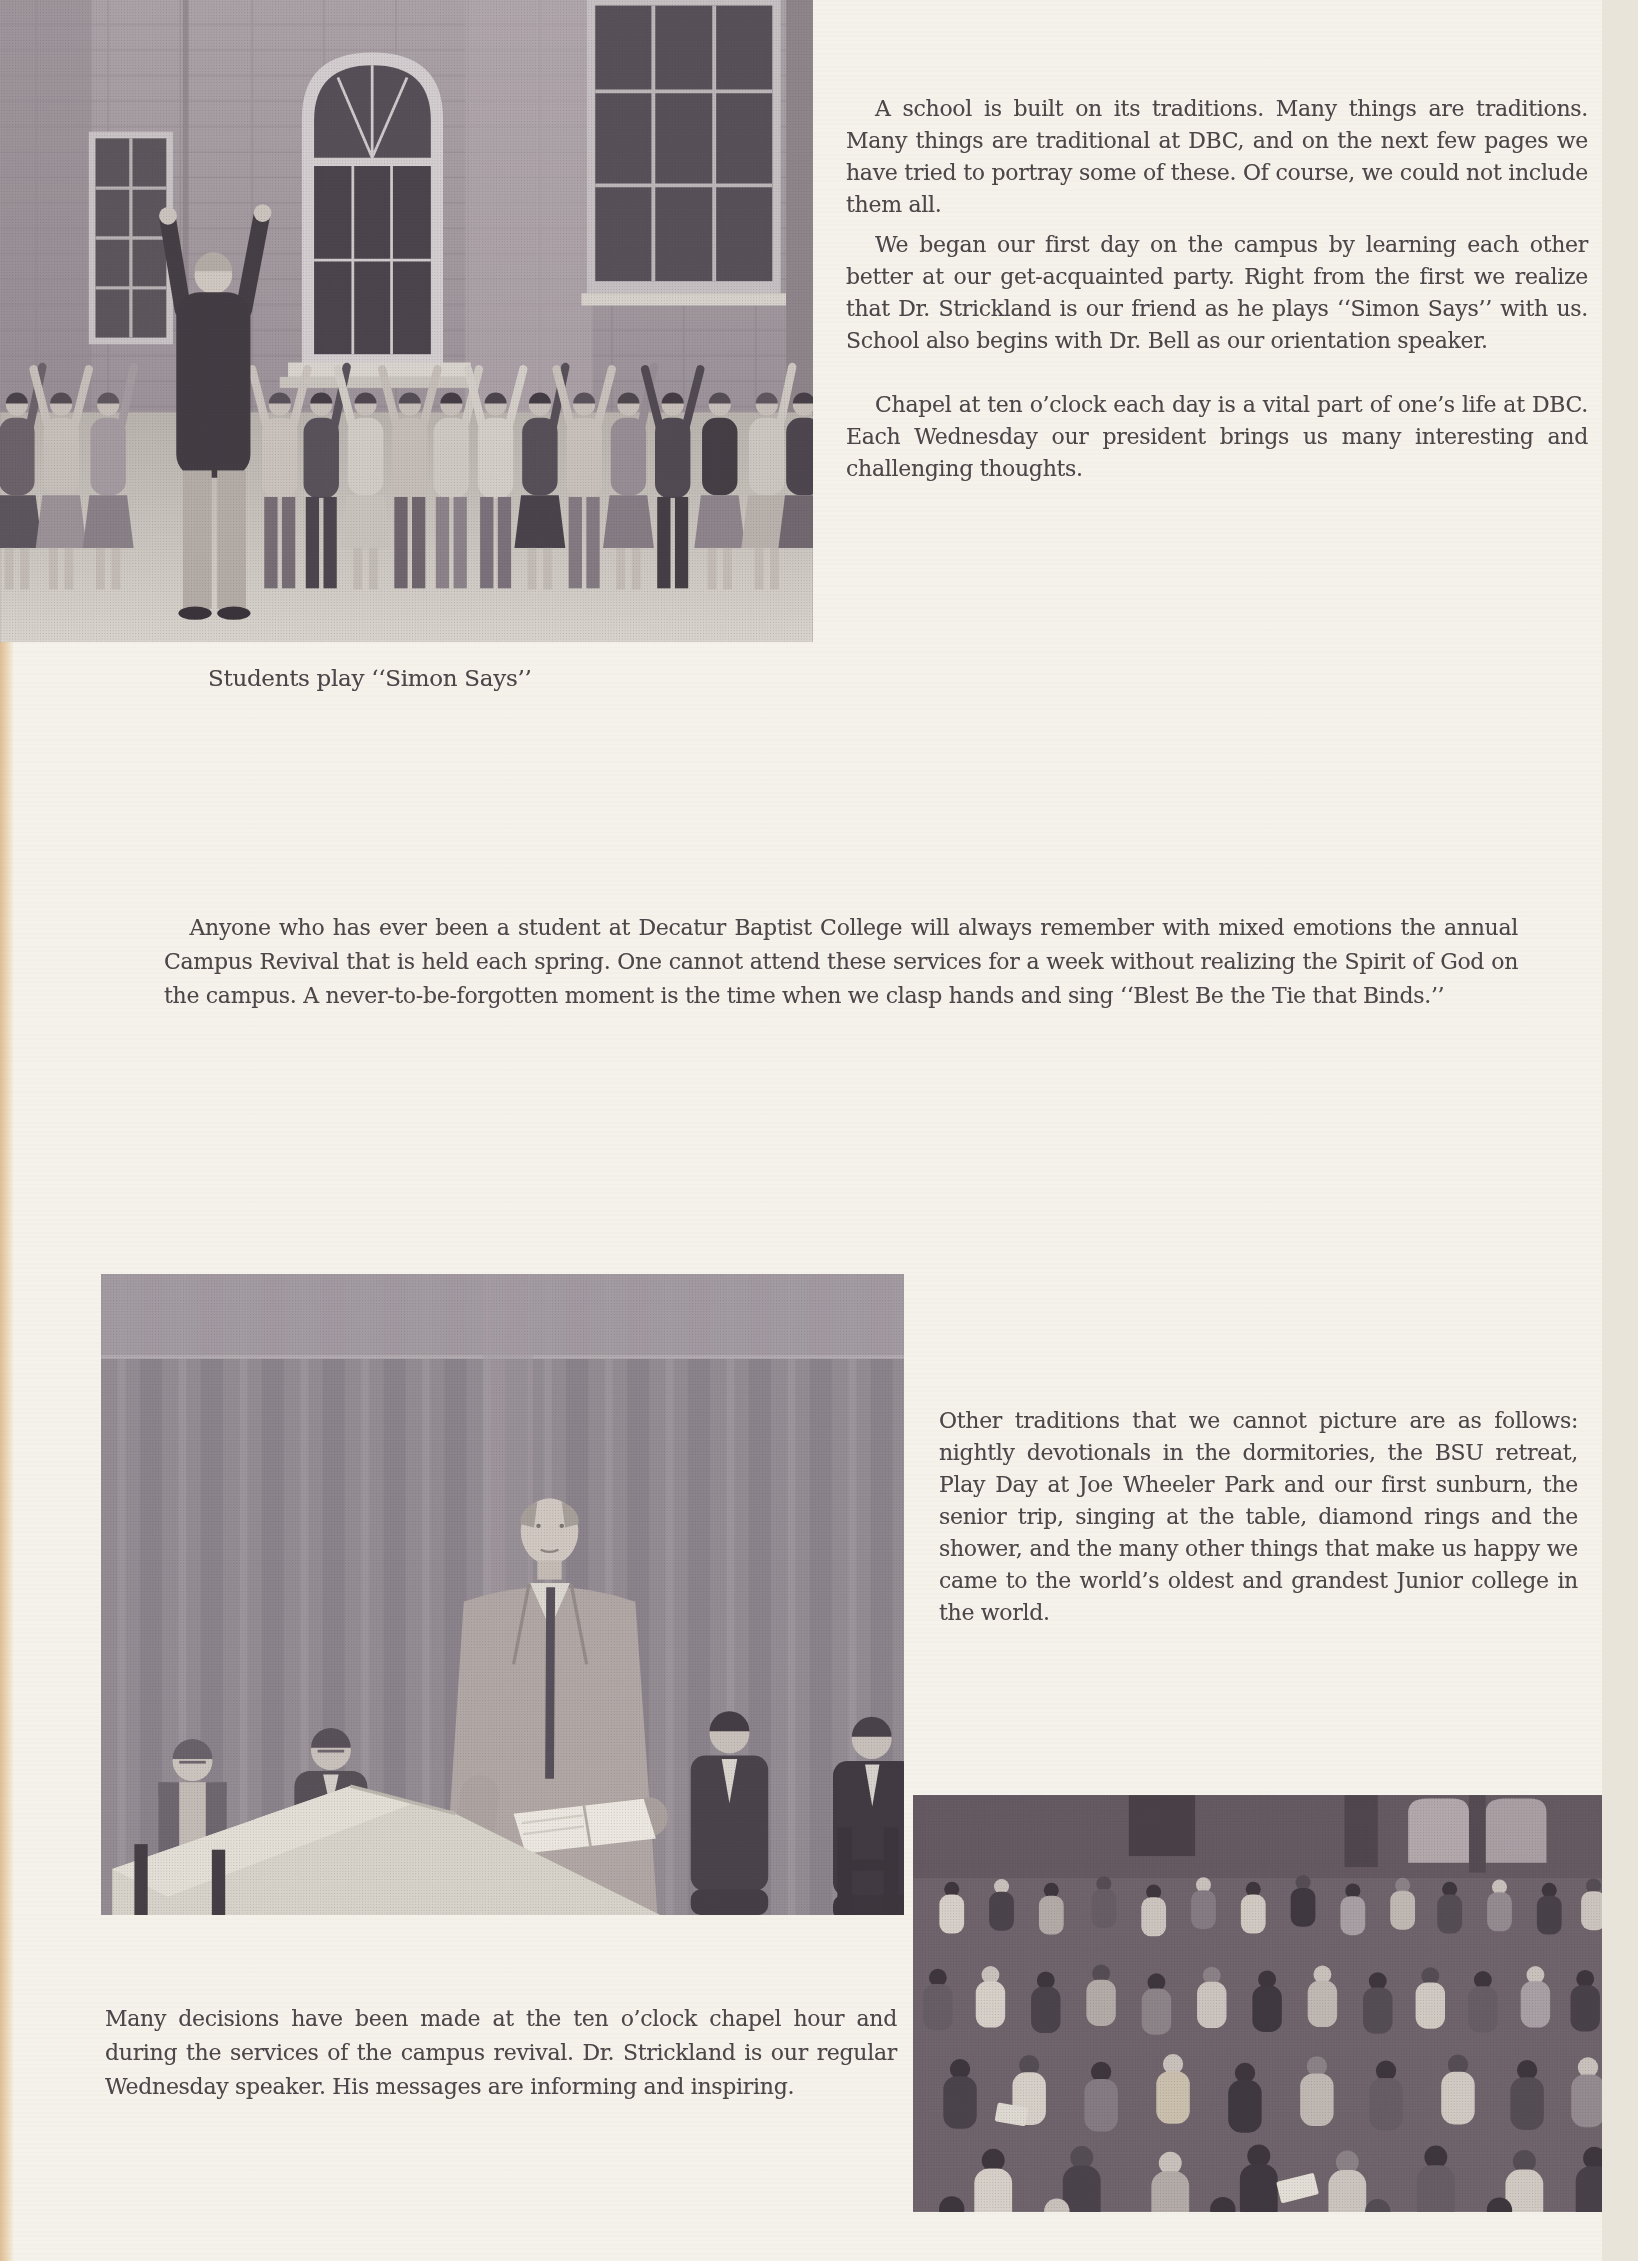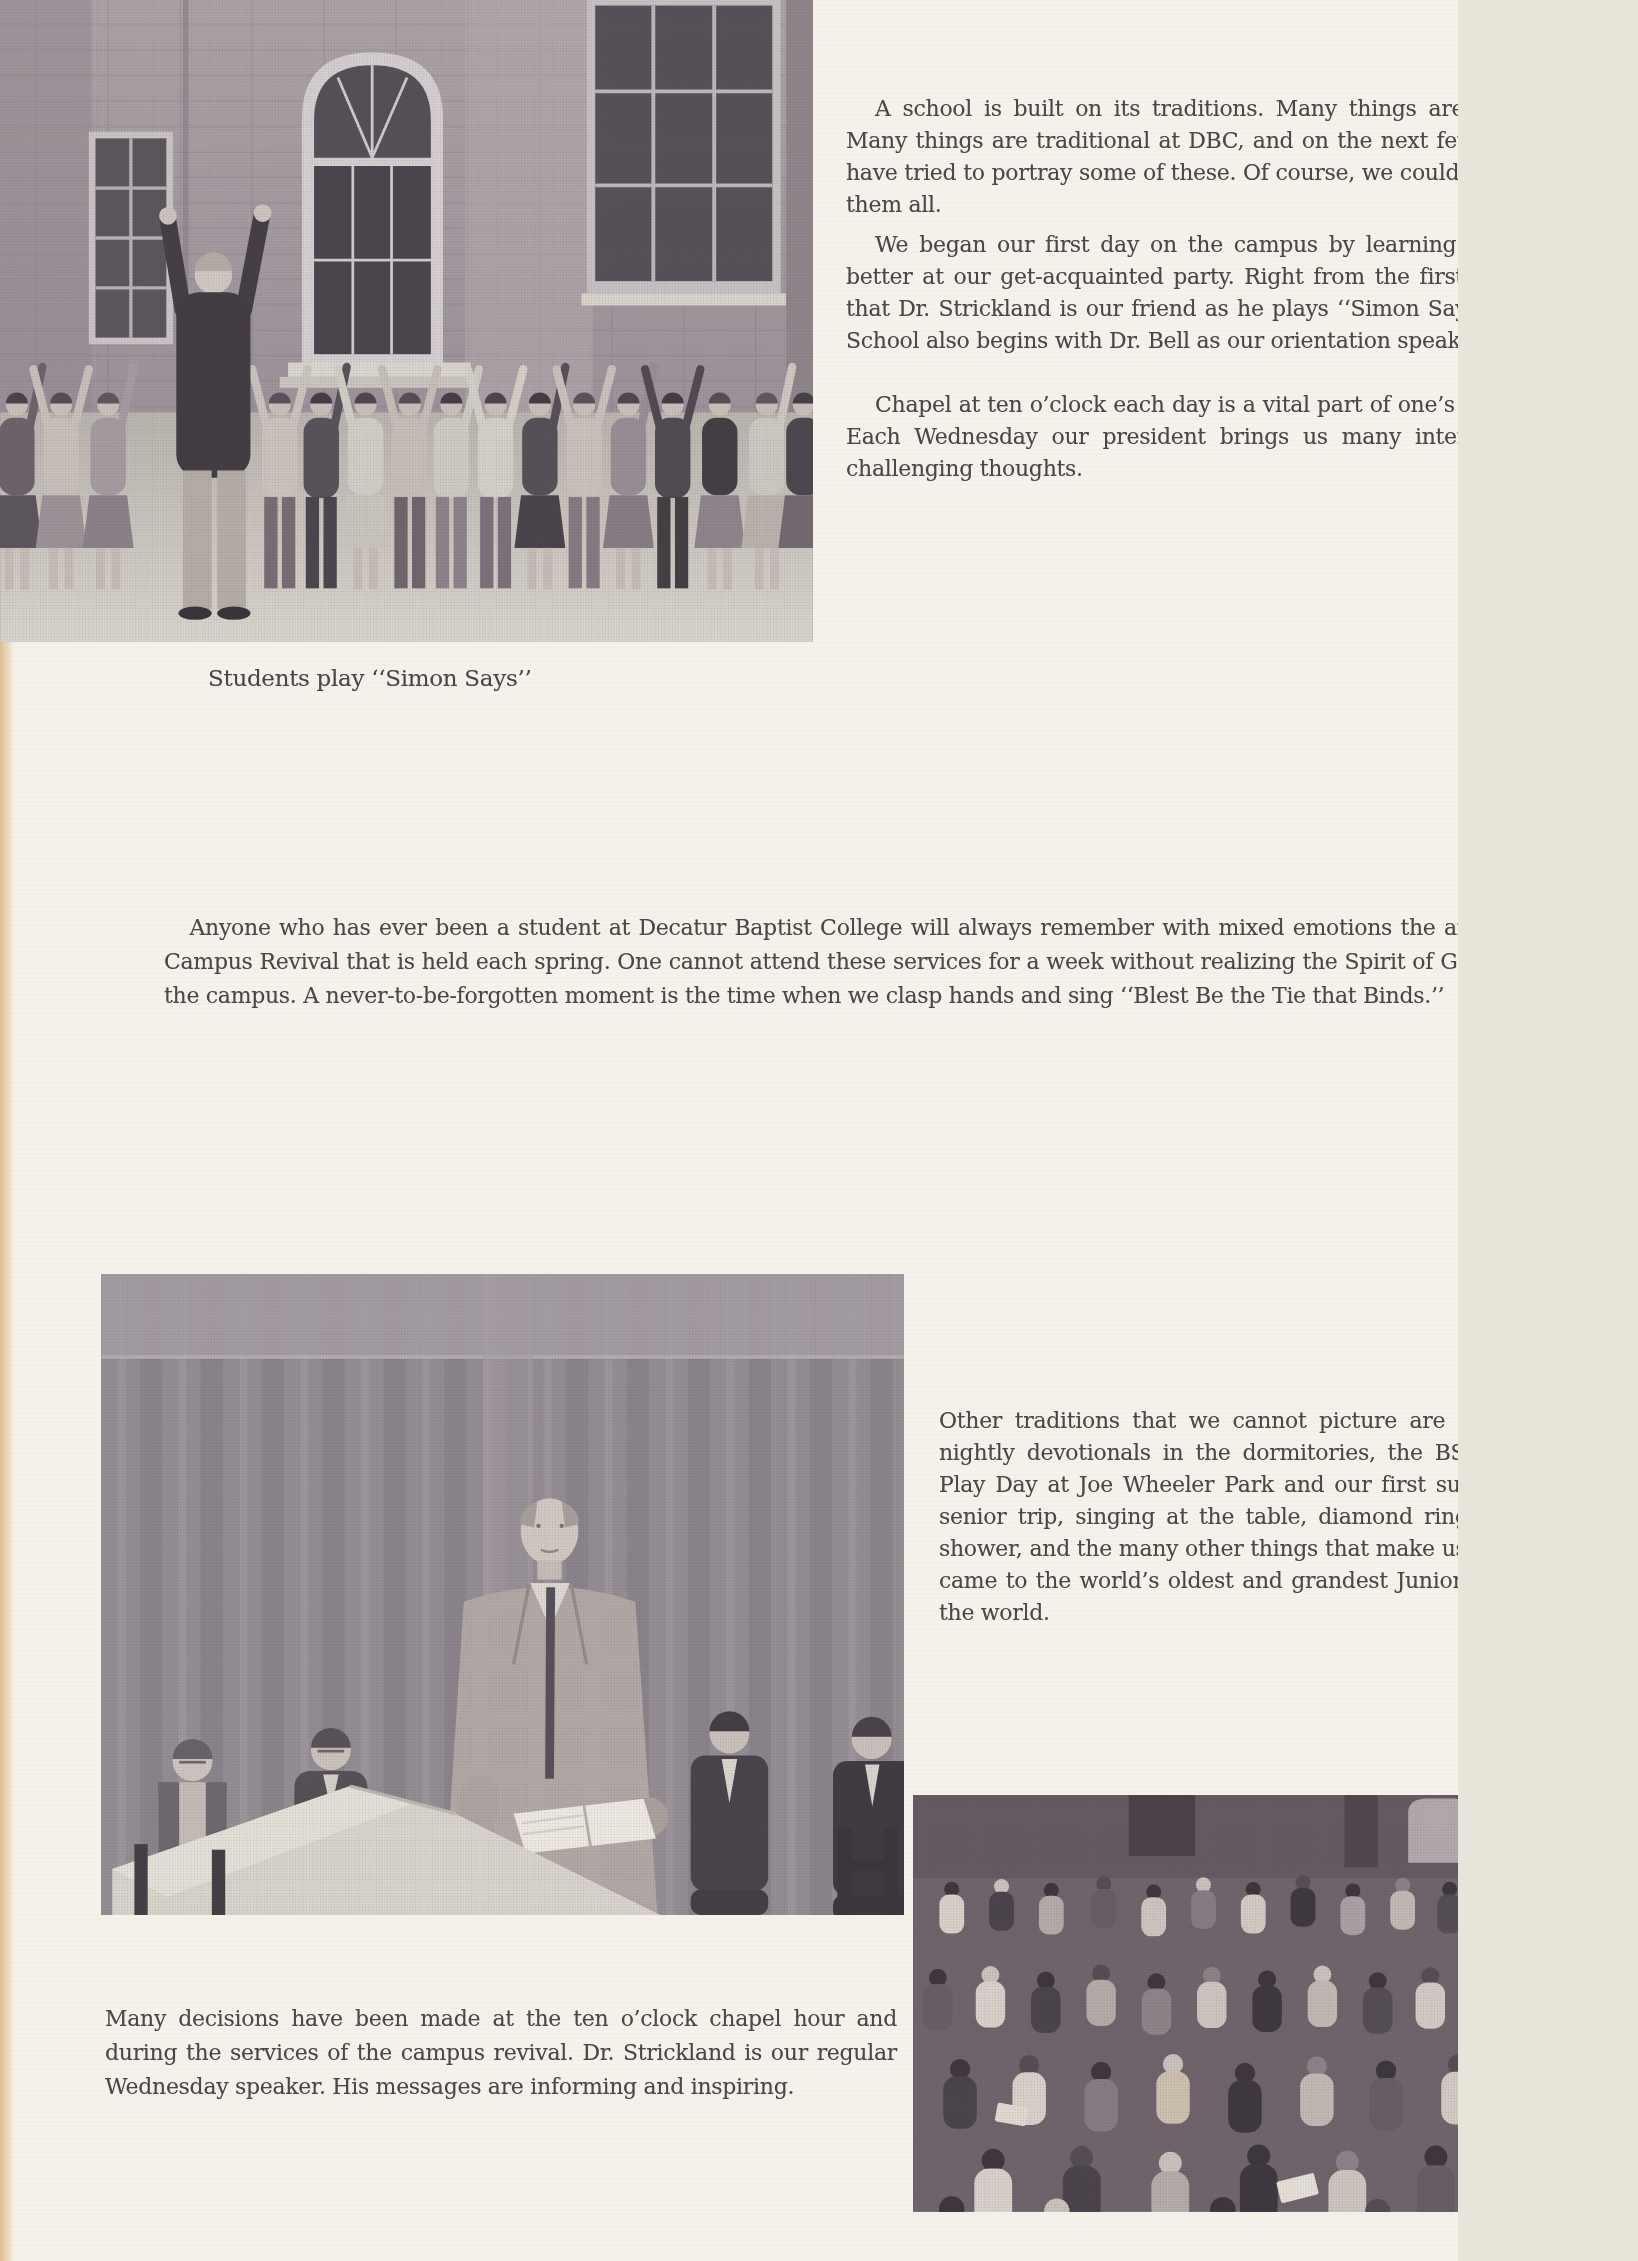--- a/index.html
+++ b/index.html
@@ -1,16 +1,16 @@
 <!DOCTYPE html>
 <html style="font-size:8.9px"><head>
 <meta charset="utf-8">
 <style>
   html,body{margin:0;padding:0;background:#e8e4da;}
-  .page{position:relative;width:1458px;height:2261px;background:#f4f2ea;overflow:hidden;
+  .page{position:relative;width:1602px;height:2261px;background:#f4f2ea;overflow:hidden;
         font-family:"DejaVu Serif","Liberation Serif",serif;color:#4d4549;}
   .page::after{content:"";position:absolute;inset:0;pointer-events:none;
         background:repeating-linear-gradient(180deg,rgba(135,115,95,0.018) 0 1.7px,rgba(0,0,0,0) 1.7px 4.4px);}
   .edge-strip{position:absolute;left:0;top:0;width:14.4px;height:100%;z-index:0;
         background:linear-gradient(90deg,#dfbd96 0%,#ecd9ba 55%,rgba(244,241,234,0) 100%);}
   .photo{position:absolute;margin:0;padding:0;overflow:hidden;background:#a49ba1;z-index:1;}
   .photo svg{display:block;width:100%;height:100%;}
   .photo::after{content:"";position:absolute;inset:0;pointer-events:none;
         background-image:radial-gradient(rgba(56,42,56,0.20) 0.6px,rgba(0,0,0,0) 0.7px);
         background-size:2.8px 2.8px;}

